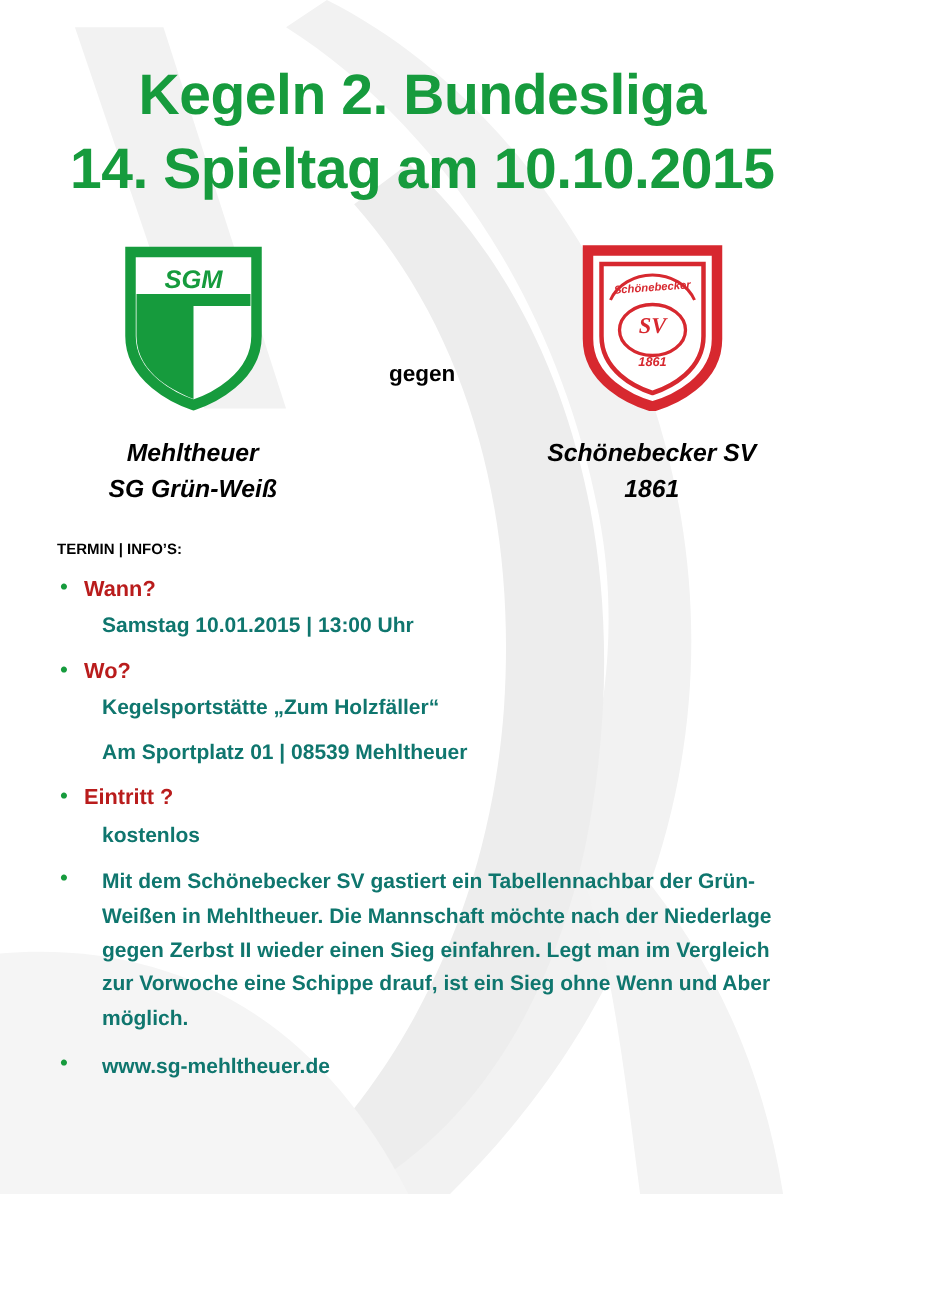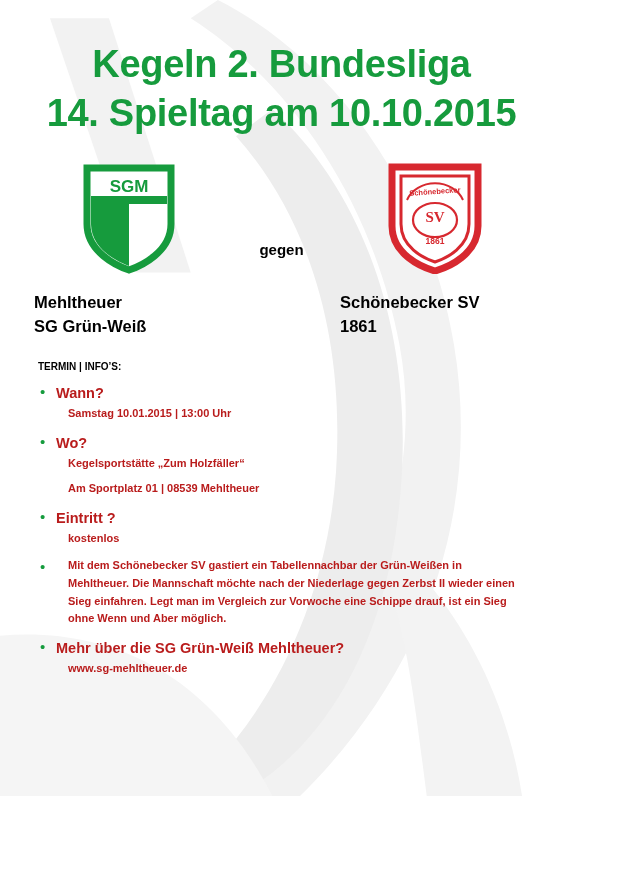--- a/index.html
+++ b/index.html
@@ -49,21 +49,22 @@
   
   .teams {
     display: flex;
     align-items: flex-start;
     justify-content: space-between;
     margin-top: 26px;
     padding: 0 34px;
   }
   .team {
     width: 210px;
-    text-align: left;
+    text-align: center;
+    font-style: italic;
   }
   .crest-wrap {
     height: 110px;
     display: flex;
     align-items: center;
     justify-content: center;
   }
   .team-name {
     margin-top: 18px;
     font-size: 16.5px;
@@ -110,23 +111,23 @@
     font-size: 15px;
     line-height: 1.5;
   }
   .q {
     color: #b91c1c;
     font-weight: bold;
     font-size: 14.5px;
     line-height: 1.6;
   }
   .a {
-    color: #b91c1c;
-    font-weight: bold;
-    font-size: 11px;
+    color: #0f766e;
+    font-weight: bold;
+    font-size: 14px;
     line-height: 1.62;
     padding-left: 12px;
     margin-bottom: 9px;
   }
   .a.para {
     text-align: left;
     padding-right: 6px;
   }
   .a.tight {
     margin-bottom: 7px;
@@ -214,21 +215,20 @@
         <li class="spaced">
           <div class="q">Eintritt ?</div>
           <div class="a">kostenlos</div>
         </li>
 
         <li class="spaced">
           <div class="a para">Mit dem Schönebecker SV gastiert ein Tabellennachbar der Grün-Weißen in Mehltheuer. Die Mannschaft möchte nach der Niederlage gegen Zerbst II wieder einen Sieg einfahren. Legt man im Vergleich zur Vorwoche eine Schippe drauf, ist ein Sieg ohne Wenn und Aber möglich.</div>
         </li>
 
         <li>
-          <div class="q">Mehr über die SG Grün-Weiß Mehltheuer?</div>
           <div class="a">www.sg-mehltheuer.de</div>
         </li>
 
       </ul>
     </div>
 
   </div>
 </div>
 
 </body></html>

